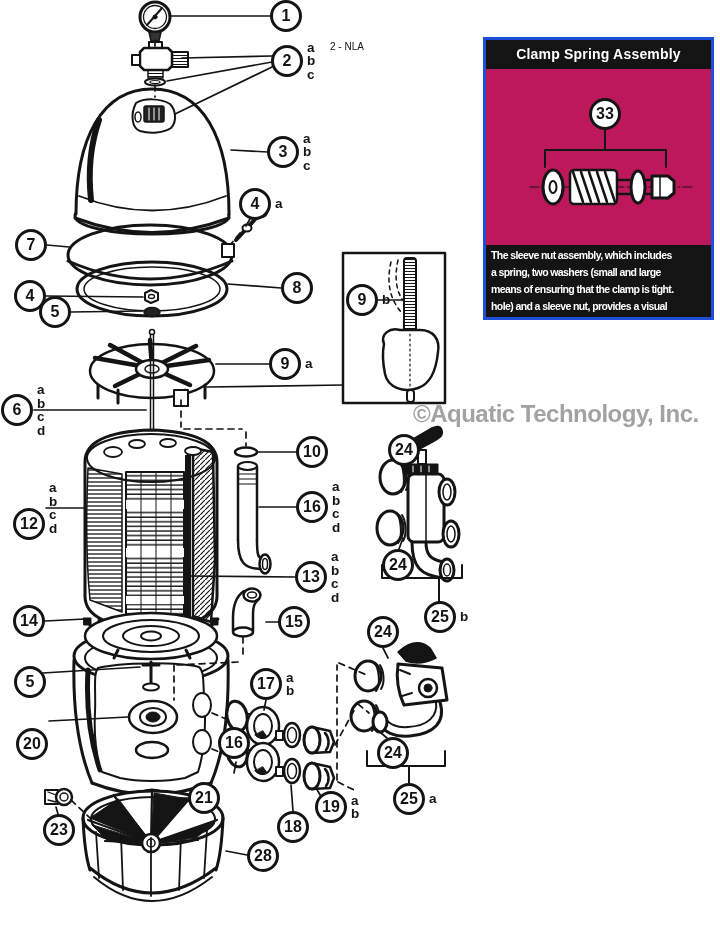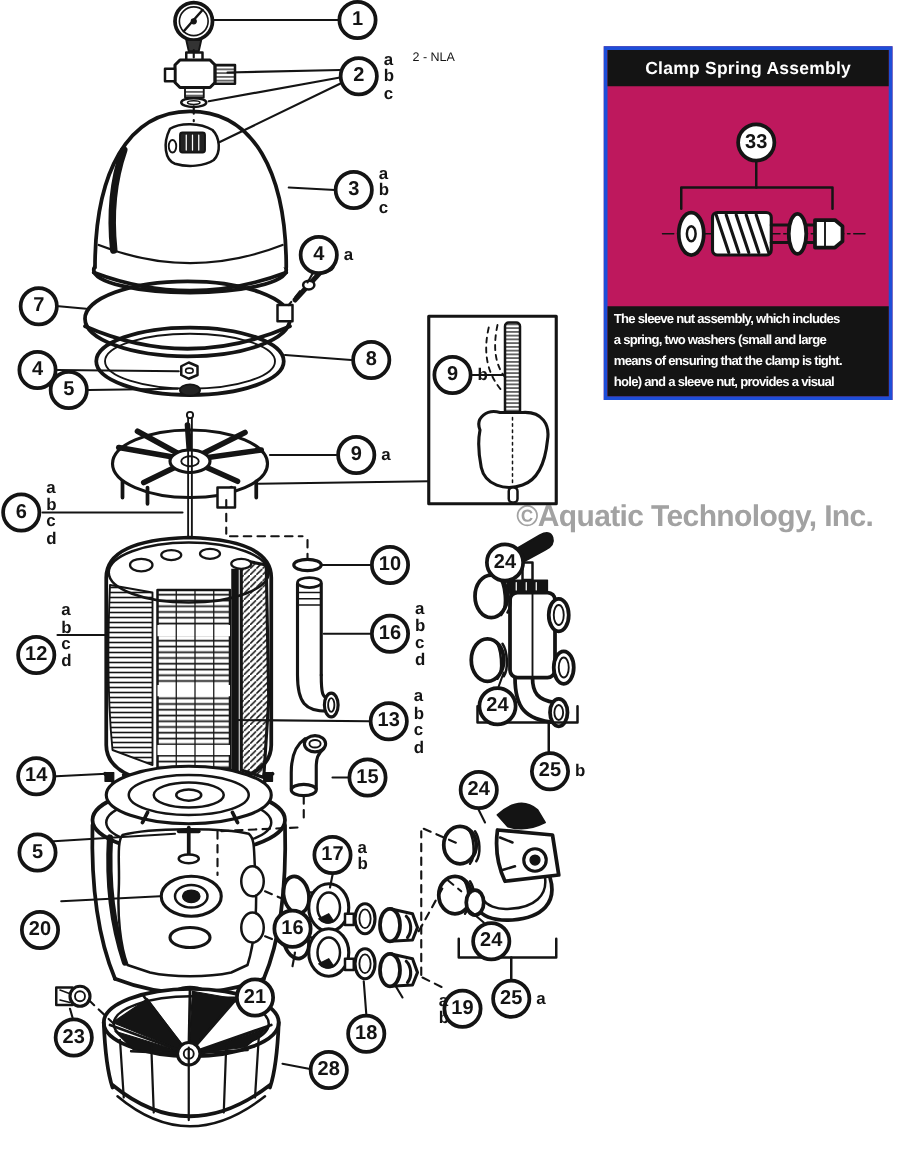--- a/index.html
+++ b/index.html
@@ -416,21 +416,21 @@
       <div class="callout" style="left: 13px; top: 605px;">14</div>
       <div class="callout" style="left: 278px; top: 606px;">15</div>
       <div class="callout" style="left: 14px; top: 666px;">5</div>
       <div class="callout" style="left: 250px; top: 668px;">17</div>
       <div class="callout-letters" style="left: 286px; top: 670.5px;">a
 b</div>
       <div class="callout" style="left: 16px; top: 705px; margin-top: 23px;">20</div>
       <div class="callout" style="left: 218px; top: 727px;">16</div>
       <div class="callout" style="left: 188px; top: 782px;">21</div>
       <div class="callout" style="left: 277px; top: 811px;">18</div>
-      <div class="callout" style="left: 315px; top: 791px; margin-left: 39px;">19</div>
+      <div class="callout" style="left: 315px; top: 791px;">19</div>
       <div class="callout-letters" style="left: 351px; top: 793.5px;">a
 b</div>
       <div class="callout" style="left: 43px; top: 814px;">23</div>
       <div class="callout" style="left: 247px; top: 840px;">28</div>
       <div class="callout" style="left: 388px; top: 434px;">24</div>
       <div class="callout" style="left: 382px; top: 549px;">24</div>
       <div class="callout" style="left: 424px; top: 601px;">25</div>
       <div class="callout-letters" style="left: 460px; top: 610.25px;">b</div>
       <div class="callout" style="left: 367px; top: 616px;">24</div>
       <div class="callout" style="left: 377px; top: 737px;">24</div>

